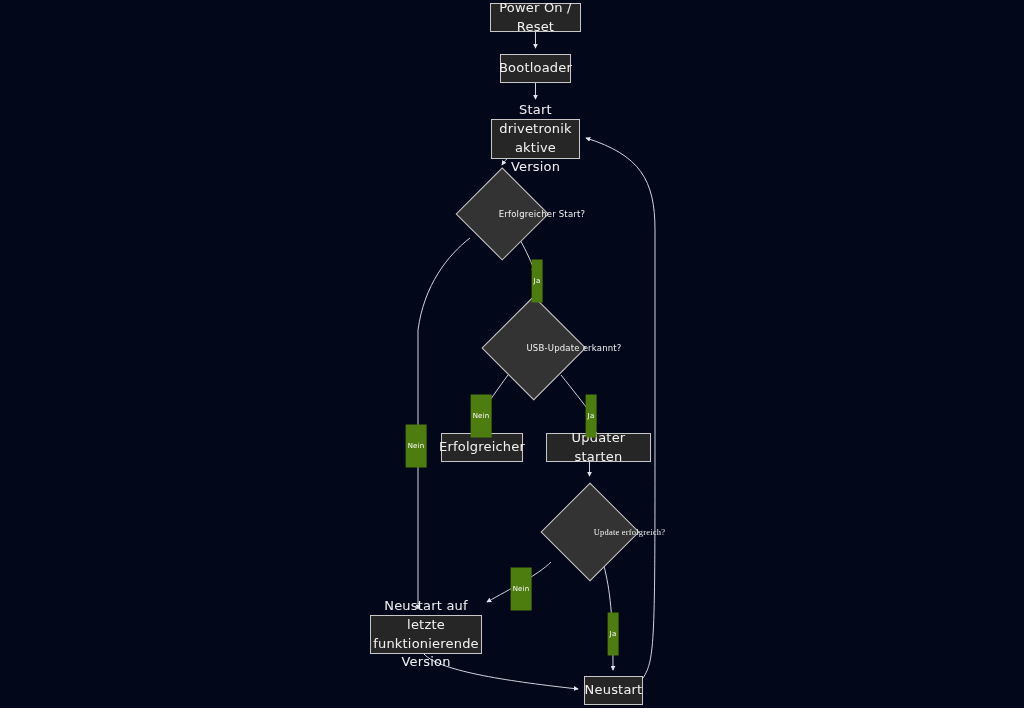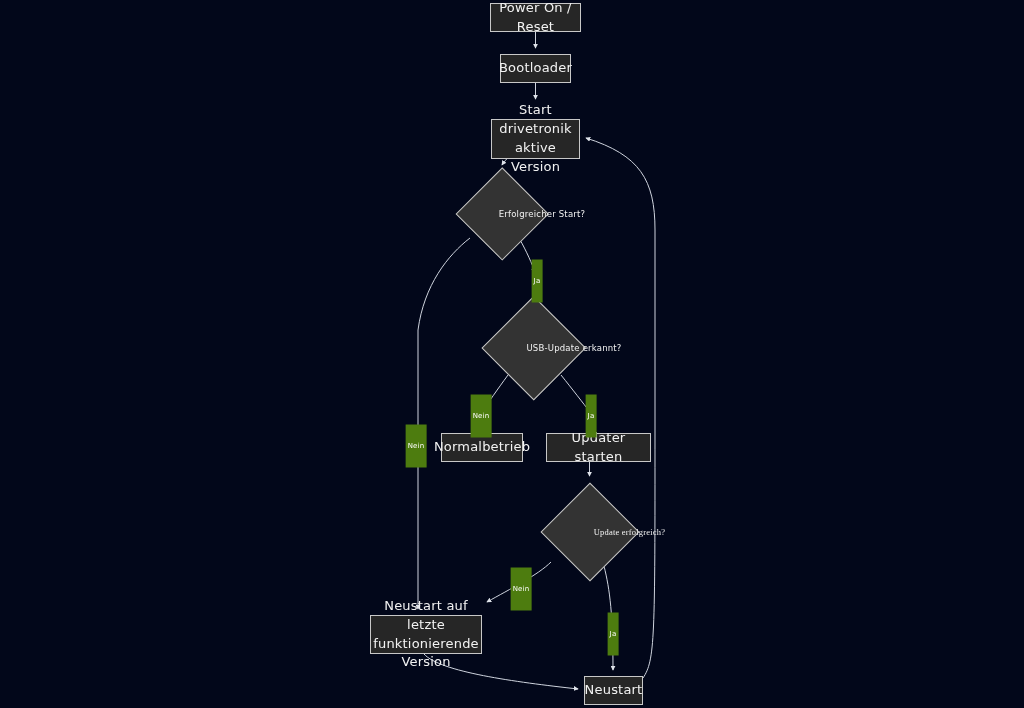--- a/index.html
+++ b/index.html
@@ -122,21 +122,21 @@
       </div>
       <div class="decision" style="left: 455px; top: 167px; width: 94px; height: 94px;">
         <div class="dia-shape" style="width: 66.458px; height: 66.458px; left: 13.771px; top: 13.771px;"></div>
         <div class="dia-text">Erfolgreicher Start?</div>
       </div>
       <div class="decision" style="left: 482px; top: 296px; width: 104px; height: 104px;">
         <div class="dia-shape" style="width: 73.528px; height: 73.528px; left: 15.236px; top: 15.236px;"></div>
         <div class="dia-text">USB-Update erkannt?</div>
       </div>
       <div class="node" style="left: 441px; top: 433px; width: 82px; height: 29px;">
-        <span class="node-label">Normalbetrieb</span>
+        <span class="node-label">Erfolgreicher</span>
       </div>
       <div class="node" style="left: 546px; top: 433px; width: 105px; height: 29px;">
         <span class="node-label">Updater starten</span>
       </div>
       <div class="decision" style="left: 540px; top: 482px; width: 99px; height: 99px; font-family: Liberation Serif, serif;">
         <div class="dia-shape" style="width: 69.993px; height: 69.993px; left: 14.5035px; top: 14.5035px;"></div>
         <div class="dia-text">Update erfolgreich?</div>
       </div>
       <div class="node" style="left: 370px; top: 615px; width: 112px; height: 39px;">
         <span class="node-label">Neustart auf letzte

